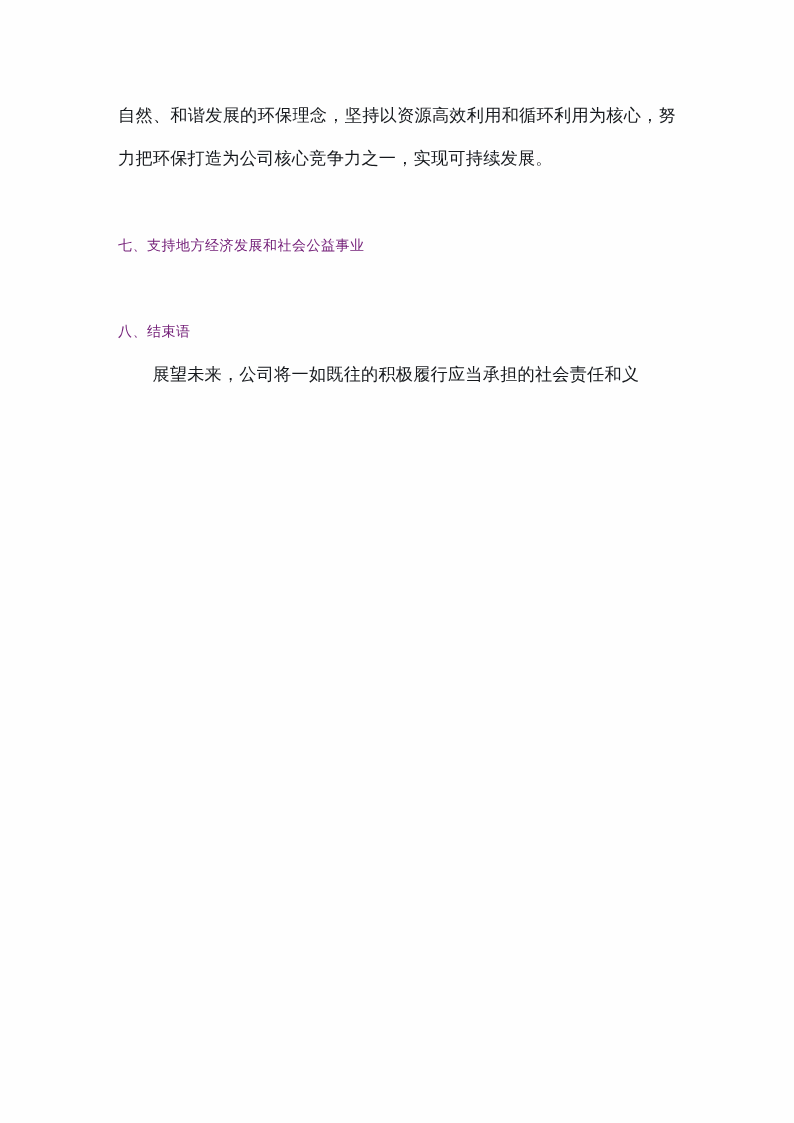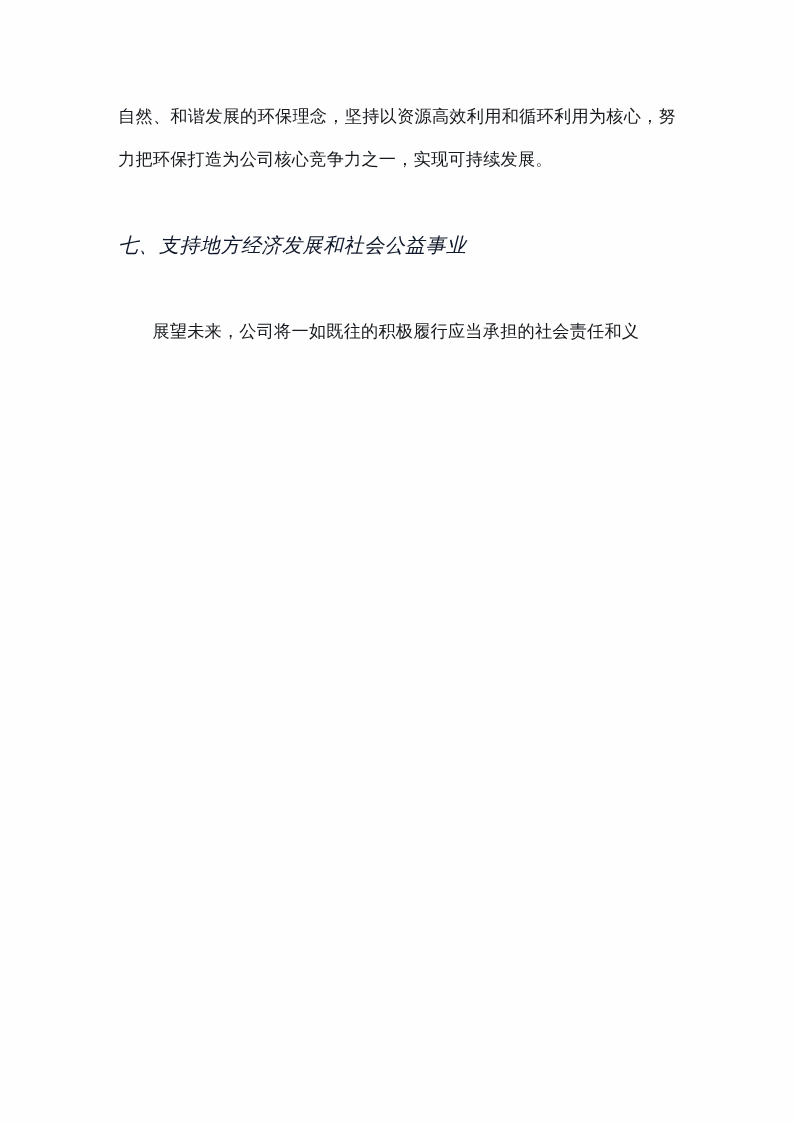--- a/index.html
+++ b/index.html
@@ -30,30 +30,30 @@
     text-align: justify;
     text-justify: inter-ideograph;
   }
   .para {
     margin: 0;
     text-indent: 2em;
     text-align: justify;
   }
   .para.no-indent {
     text-indent: 0;
+    font-family: Liberation Mono, monospace;
   }
   .heading {
     margin: 0;
-    font-size: 20px;
+    font-size: 14px;
     line-height: 43px;
     font-weight: normal;
     text-indent: 0;
-    color: #0f172a;
+    color: #701a75;
     letter-spacing: 0.5px;
-    font-style: italic;
   }
   .gap-large {
     height: 43px;
   }
 </style>
 </head>
 <body>
 
 <div class="page">
   <div class="doc-body">
@@ -62,18 +62,19 @@
 
 
     <div class="gap-large"></div>
 
     <p class="heading">七、支持地方经济发展和社会公益事业</p>
 
 
 
     <div class="gap-large"></div>
 
+    <p class="heading">八、结束语</p>
 
 
     <p class="para">展望未来，公司将一如既往的积极履行应当承担的社会责任和义</p>
 
   </div>
 </div>
 
 </body></html>

